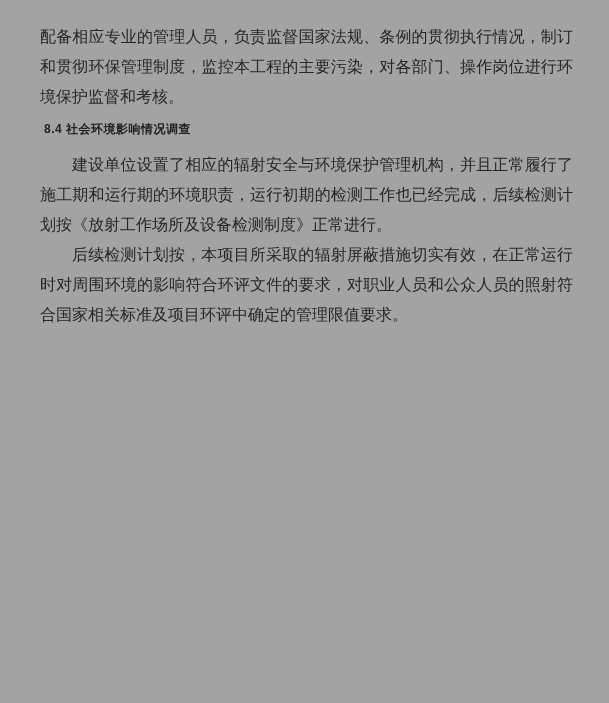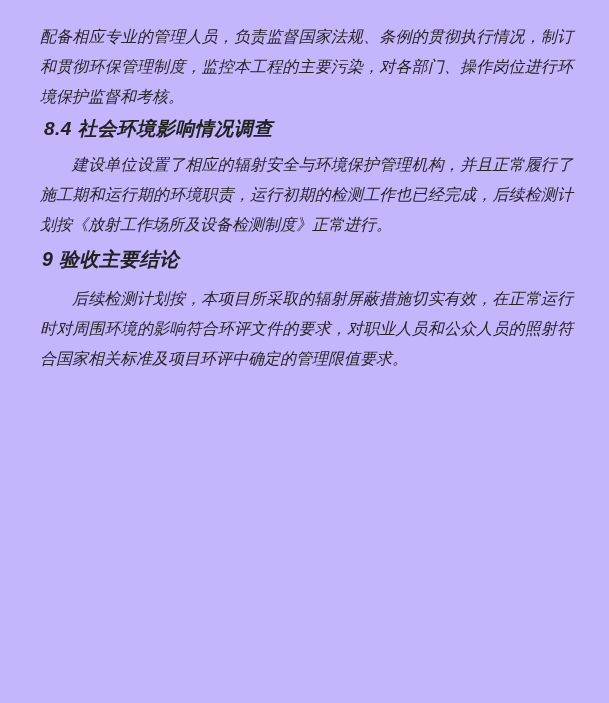--- a/index.html
+++ b/index.html
@@ -5,40 +5,39 @@
   html, body {
     margin: 0;
     padding: 0;
     background: #ffffff;
   }
   .page {
     position: relative;
     box-sizing: border-box;
     width: 609px;
     height: 703px;
-    background: #c4b5fd;
+    background: #a3a3a3;
     padding: 22px 36px 0 40px;
     font-family: "Liberation Serif", "DejaVu Serif", serif;
     font-size: 16px;
     line-height: 30px;
     color: #262626;
     overflow: hidden;
-    font-style: italic;
   }
   .para {
     margin: 0;
     text-align: justify;
   }
   .para.indent {
     text-indent: 32px;
   }
   .h2 {
     font-family: "Liberation Sans", "DejaVu Sans", sans-serif;
     font-weight: 700;
-    font-size: 19px;
+    font-size: 12px;
     line-height: 26px;
     margin: 4px 0 8px 4px;
     letter-spacing: 0.5px;
     color: #222222;
   }
   .h1 {
     font-family: "Liberation Sans", "DejaVu Sans", sans-serif;
     font-weight: 700;
     font-size: 19.5px;
     line-height: 30px;
@@ -53,19 +52,18 @@
 <div class="page">
 
   <p class="para">配备相应专业的管理人员，负责监督国家法规、条例的贯彻执行情况，制订和贯彻环保管理制度，监控本工程的主要污染，对各部门、操作岗位进行环境保护监督和考核。</p>
 
   <h2 class="h2">8.4 社会环境影响情况调查</h2>
 
 
 
   <p class="para indent">建设单位设置了相应的辐射安全与环境保护管理机构，并且正常履行了施工期和运行期的环境职责，运行初期的检测工作也已经完成，后续检测计划按《放射工作场所及设备检测制度》正常进行。</p>
 
-  <h1 class="h1">9 验收主要结论</h1>
 
   <p class="para indent">后续检测计划按，本项目所采取的辐射屏蔽措施切实有效，在正常运行时对周围环境的影响符合环评文件的要求，对职业人员和公众人员的照射符合国家相关标准及项目环评中确定的管理限值要求。</p>
 
 
 
 </div>
 
 </body></html>

